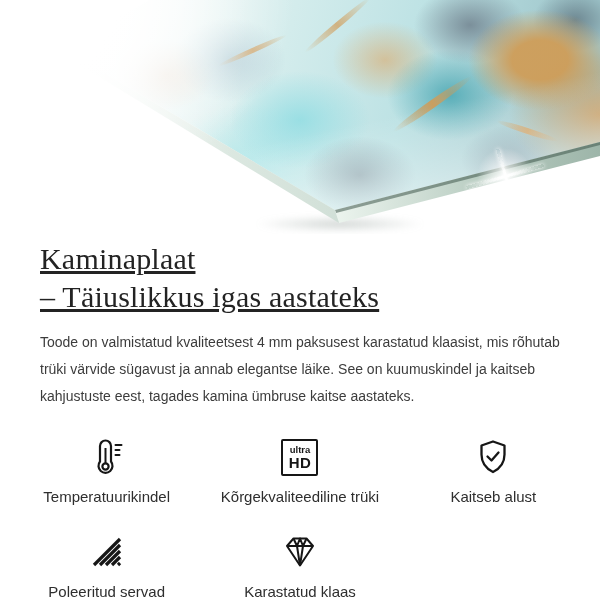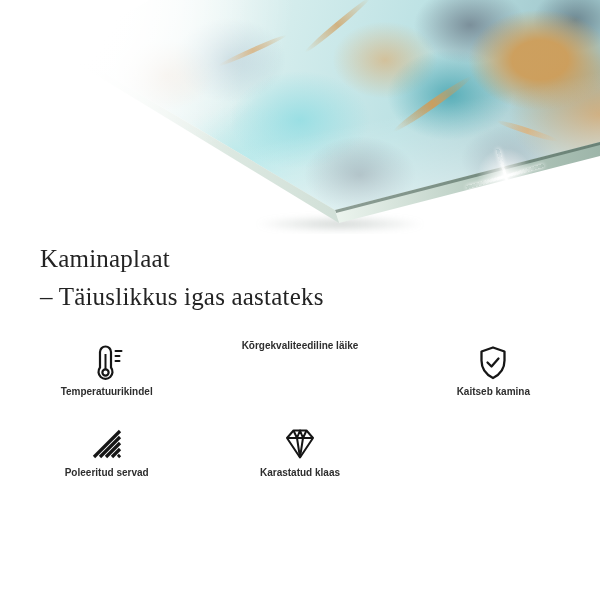--- a/index.html
+++ b/index.html
@@ -44,30 +44,30 @@
   .fade-left{position:absolute;inset:0;pointer-events:none;background:
     radial-gradient(420px 300px at 0% 0%, #fff 28%, rgba(255,255,255,0) 70%),
     linear-gradient(97deg,#fff 8%,rgba(255,255,255,.9) 16%,rgba(255,255,255,0) 40%);}
   .sparkle{position:absolute;left:465px;top:136px;width:80px;height:80px;transform:rotate(-16deg);pointer-events:none;}
   .sparkle .glow{position:absolute;inset:0;background:radial-gradient(closest-side,rgba(255,255,255,.95),rgba(255,255,255,0) 70%);}
   .sparkle .ray-h{position:absolute;left:0;top:39px;width:80px;height:2.5px;background:linear-gradient(90deg,rgba(255,255,255,0),#fff 45%,#fff 55%,rgba(255,255,255,0));box-shadow:0 0 4px #fff;}
   .sparkle .ray-v{position:absolute;left:39px;top:12px;width:2.5px;height:56px;background:linear-gradient(180deg,rgba(255,255,255,0),#fff 45%,#fff 55%,rgba(255,255,255,0));box-shadow:0 0 4px #fff;}
 
   
   .content{padding:0 40px;}
-  h1{margin:6px 0 0;font-family:"Liberation Serif","DejaVu Serif",serif;font-weight:400;font-size:25px;line-height:38px;color:var(--text-primary,#232323);letter-spacing:.2px;}
+  h1{margin:6px 0 0;font-family:"Liberation Serif","DejaVu Serif",serif;font-weight:400;font-size:30px;line-height:38px;color:var(--text-primary,#232323);letter-spacing:.2px;text-decoration:underline;}
   h1 span{display:block;}
   .lead{margin:13px 0 0;max-width:524px;font-size:14px;line-height:27px;color:var(--text-secondary,#3c3c3c);}
 
   
   .features{margin-top:24px;padding:0 10px;display:grid;grid-template-columns:repeat(3,1fr);row-gap:24px;}
   .feature{display:flex;flex-direction:column;align-items:center;}
   .feature-icon{height:46px;display:flex;align-items:center;justify-content:center;color:var(--icon-color,#161616);}
   .feature-icon svg{display:block;}
-  .feature-label{font-size:10px;color:#2e2e2e;font-weight:bold;}
+  .feature-label{margin-top:8px;font-size:15px;color:#2e2e2e;}
   .uhd-box{width:33px;height:33px;border:2.5px solid var(--icon-color,#161616);border-radius:2px;display:flex;flex-direction:column;align-items:center;justify-content:center;}
   .uhd-top{font-size:9.5px;line-height:10px;font-weight:700;}
   .uhd-bottom{font-size:15px;line-height:15px;font-weight:800;letter-spacing:.3px;}
 </style>
 </head>
 <body>
 
 <div class="hero">
   <div class="glass-face">
     <div class="vein v1"></div>
@@ -86,48 +86,55 @@
       <div class="ray-h"></div>
       <div class="ray-v"></div>
   </div>
 </div>
 
 <div class="content">
   <h1>
     <span>Kaminaplaat</span>
     <span>– Täiuslikkus igas aastateks</span>
   </h1>
+  <p class="lead">Toode on valmistatud kvaliteetsest 4 mm paksusest karastatud klaasist, mis rõhutab trüki värvide sügavust ja annab elegantse läike. See on kuumuskindel ja kaitseb kahjustuste eest, tagades kamina ümbruse kaitse aastateks.</p>
 </div>
 
 <div class="features">
 
   <div class="feature">
     <div class="feature-icon">
       <svg width="40" height="40" viewBox="0 0 40 40" fill="none" stroke="currentColor" stroke-width="2.2">
         <path d="M13 9 a5.5 5.5 0 0 1 11 0 V24.5 a7 7 0 1 1 -11 0 Z"></path>
         <circle cx="18.5" cy="29.5" r="3.1"></circle>
         <path d="M18.5 11 V26" stroke-width="2"></path>
         <path d="M28.5 8 h6 M28.5 13 h4 M28.5 18 h4" stroke-width="2" stroke-linecap="round"></path>
       </svg>
     </div>
     <div class="feature-label">Temperatuurikindel</div>
   </div>
 
   <div class="feature">
-    <div class="feature-label">Kõrgekvaliteediline läike</div>
+    <div class="feature-icon">
+      <div class="uhd-box">
+        <div class="uhd-top">ultra</div>
+        <div class="uhd-bottom">HD</div>
+      </div>
+    </div>
+    <div class="feature-label">Kõrgekvaliteediline trüki</div>
   </div>
 
   <div class="feature">
     <div class="feature-icon">
       <svg width="40" height="40" viewBox="0 0 40 40" fill="none" stroke="currentColor" stroke-width="2.3">
         <path d="M20 4.5 L31.5 8.5 V17.5 C31.5 26.5 26.8 31.6 20 35 C13.2 31.6 8.5 26.5 8.5 17.5 V8.5 Z" stroke-linejoin="round"></path>
         <path d="M14.5 19.5 L18.5 23.5 L25.5 15.5" stroke-linecap="round" stroke-linejoin="round"></path>
       </svg>
     </div>
-    <div class="feature-label">Kaitseb kamina</div>
+    <div class="feature-label">Kaitseb alust</div>
   </div>
 
   <div class="feature">
     <div class="feature-icon">
       <svg width="40" height="40" viewBox="0 0 40 40" fill="none" stroke="currentColor" stroke-width="3.2">
         <path d="M7 33 L33 7"></path>
         <path d="M13 33 L33 13"></path>
         <path d="M19 33 L33 19"></path>
         <path d="M25 33 L33 25"></path>
         <path d="M31 33 L33 31"></path>

